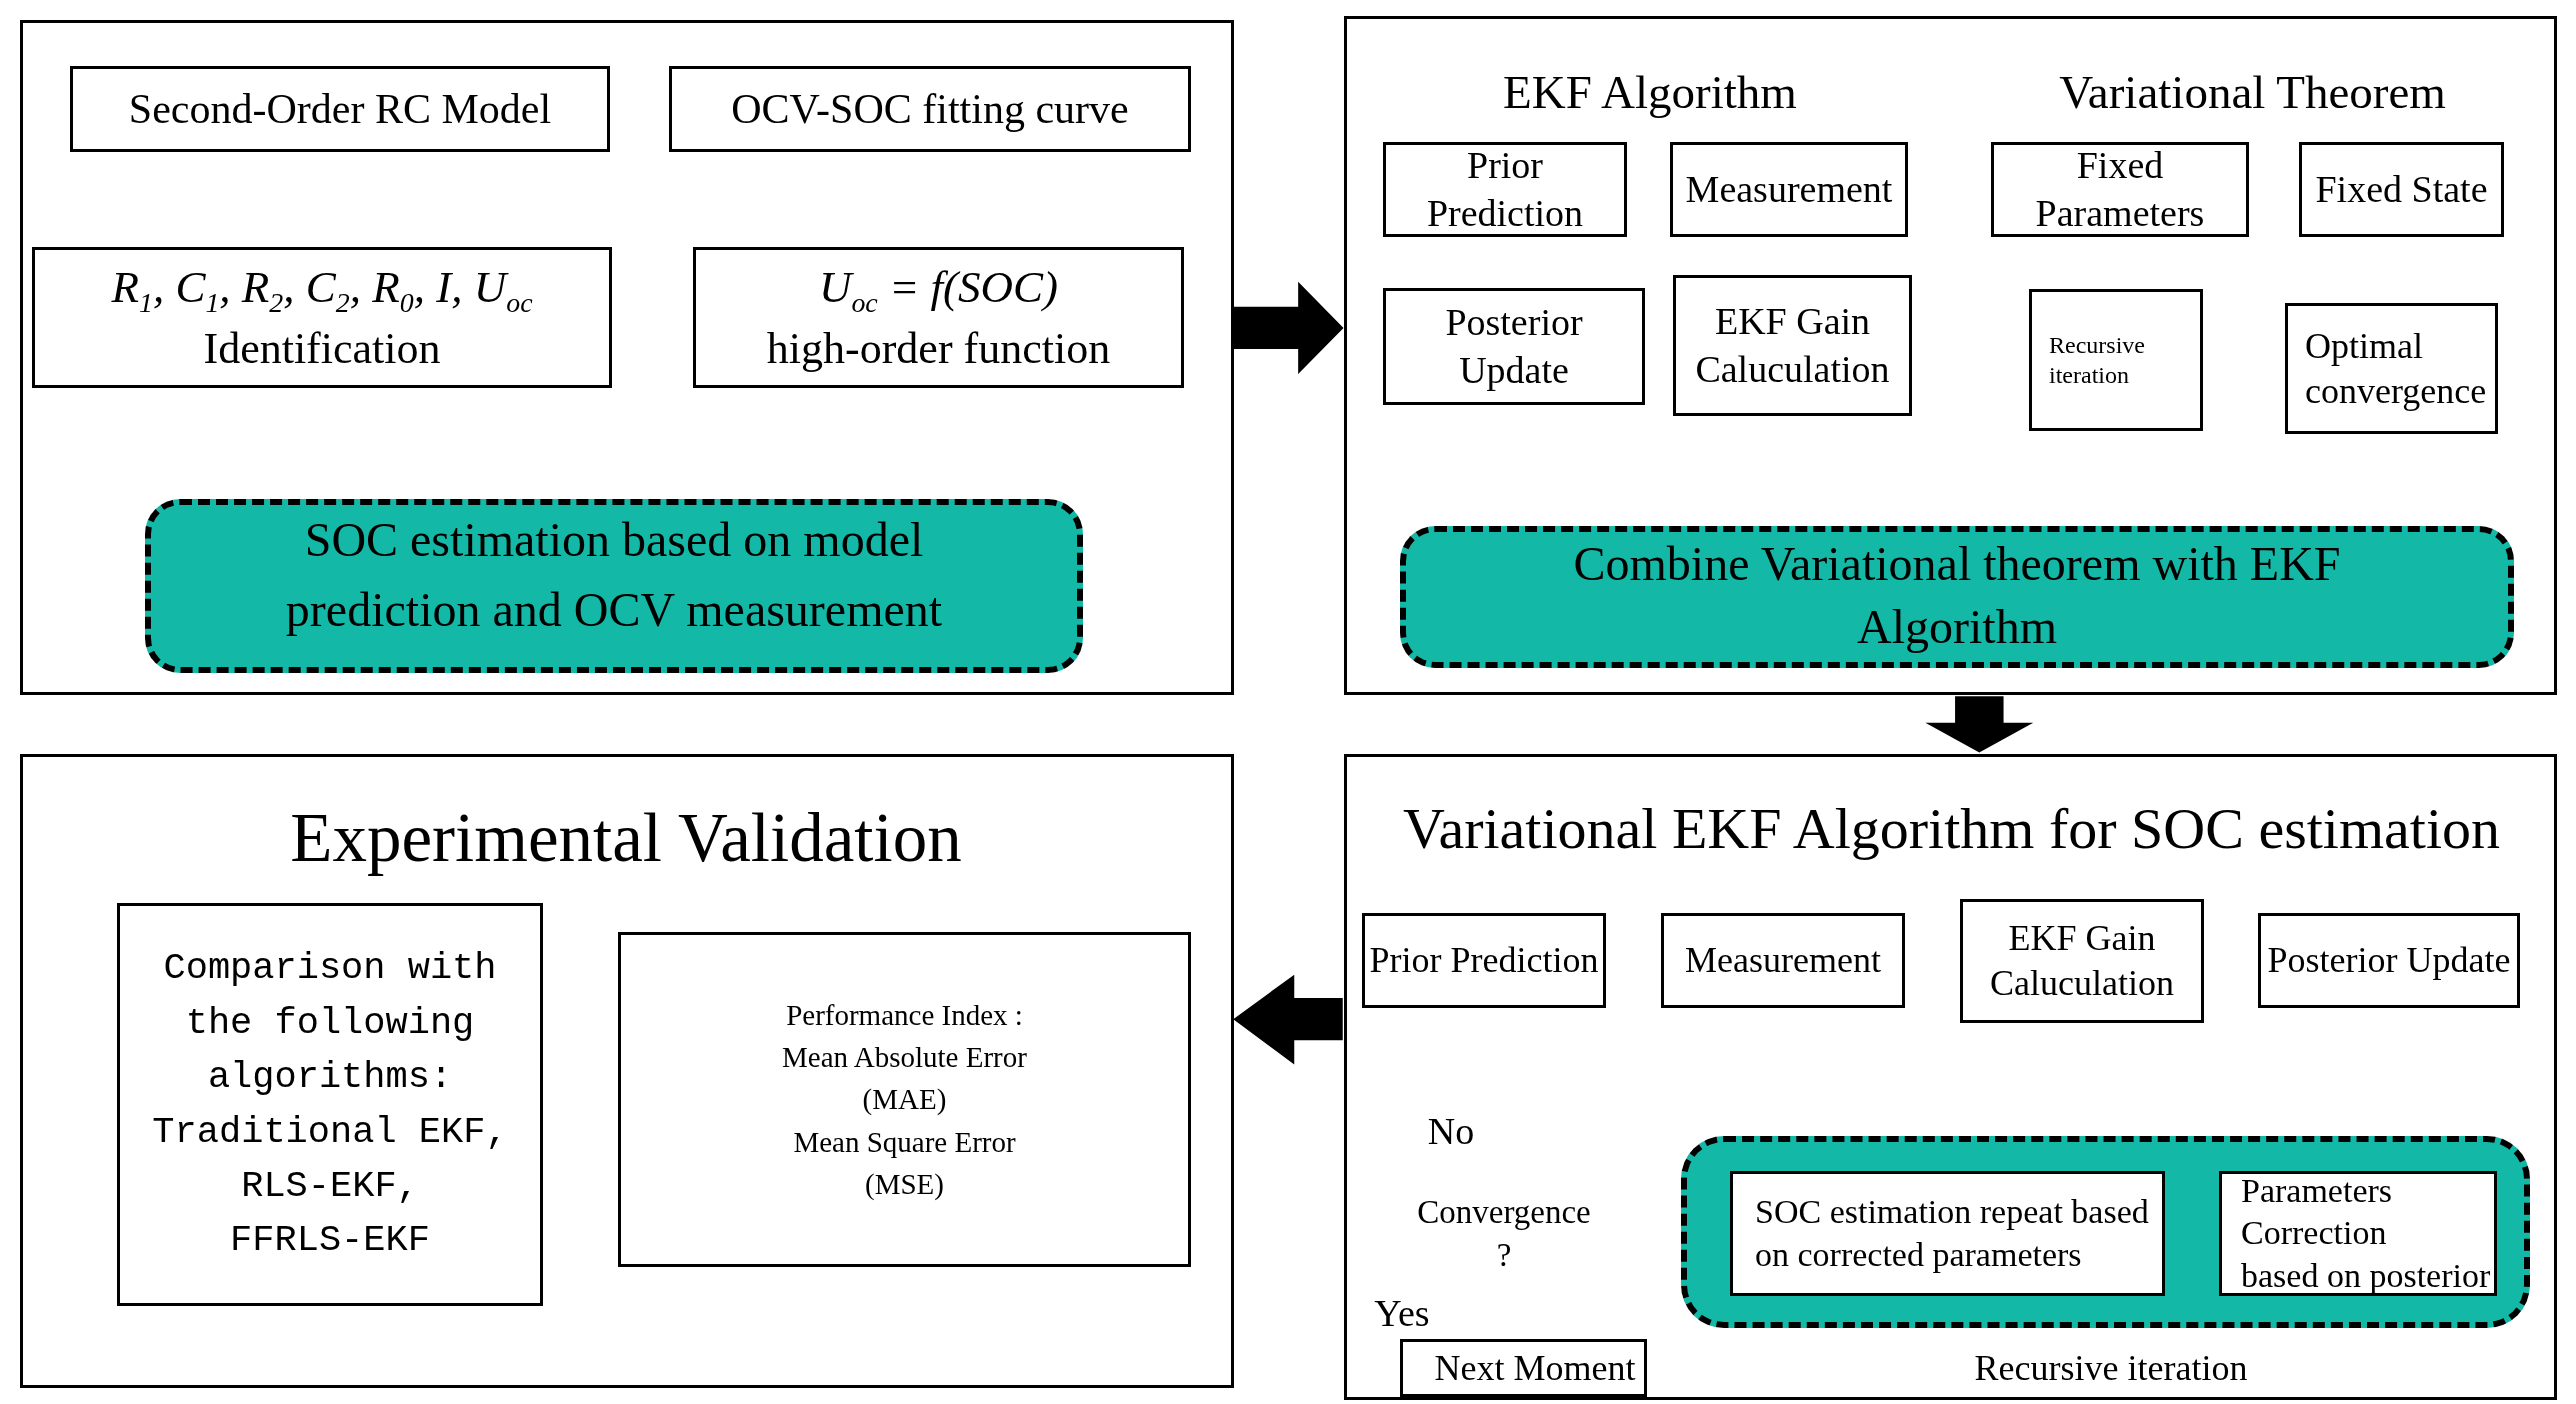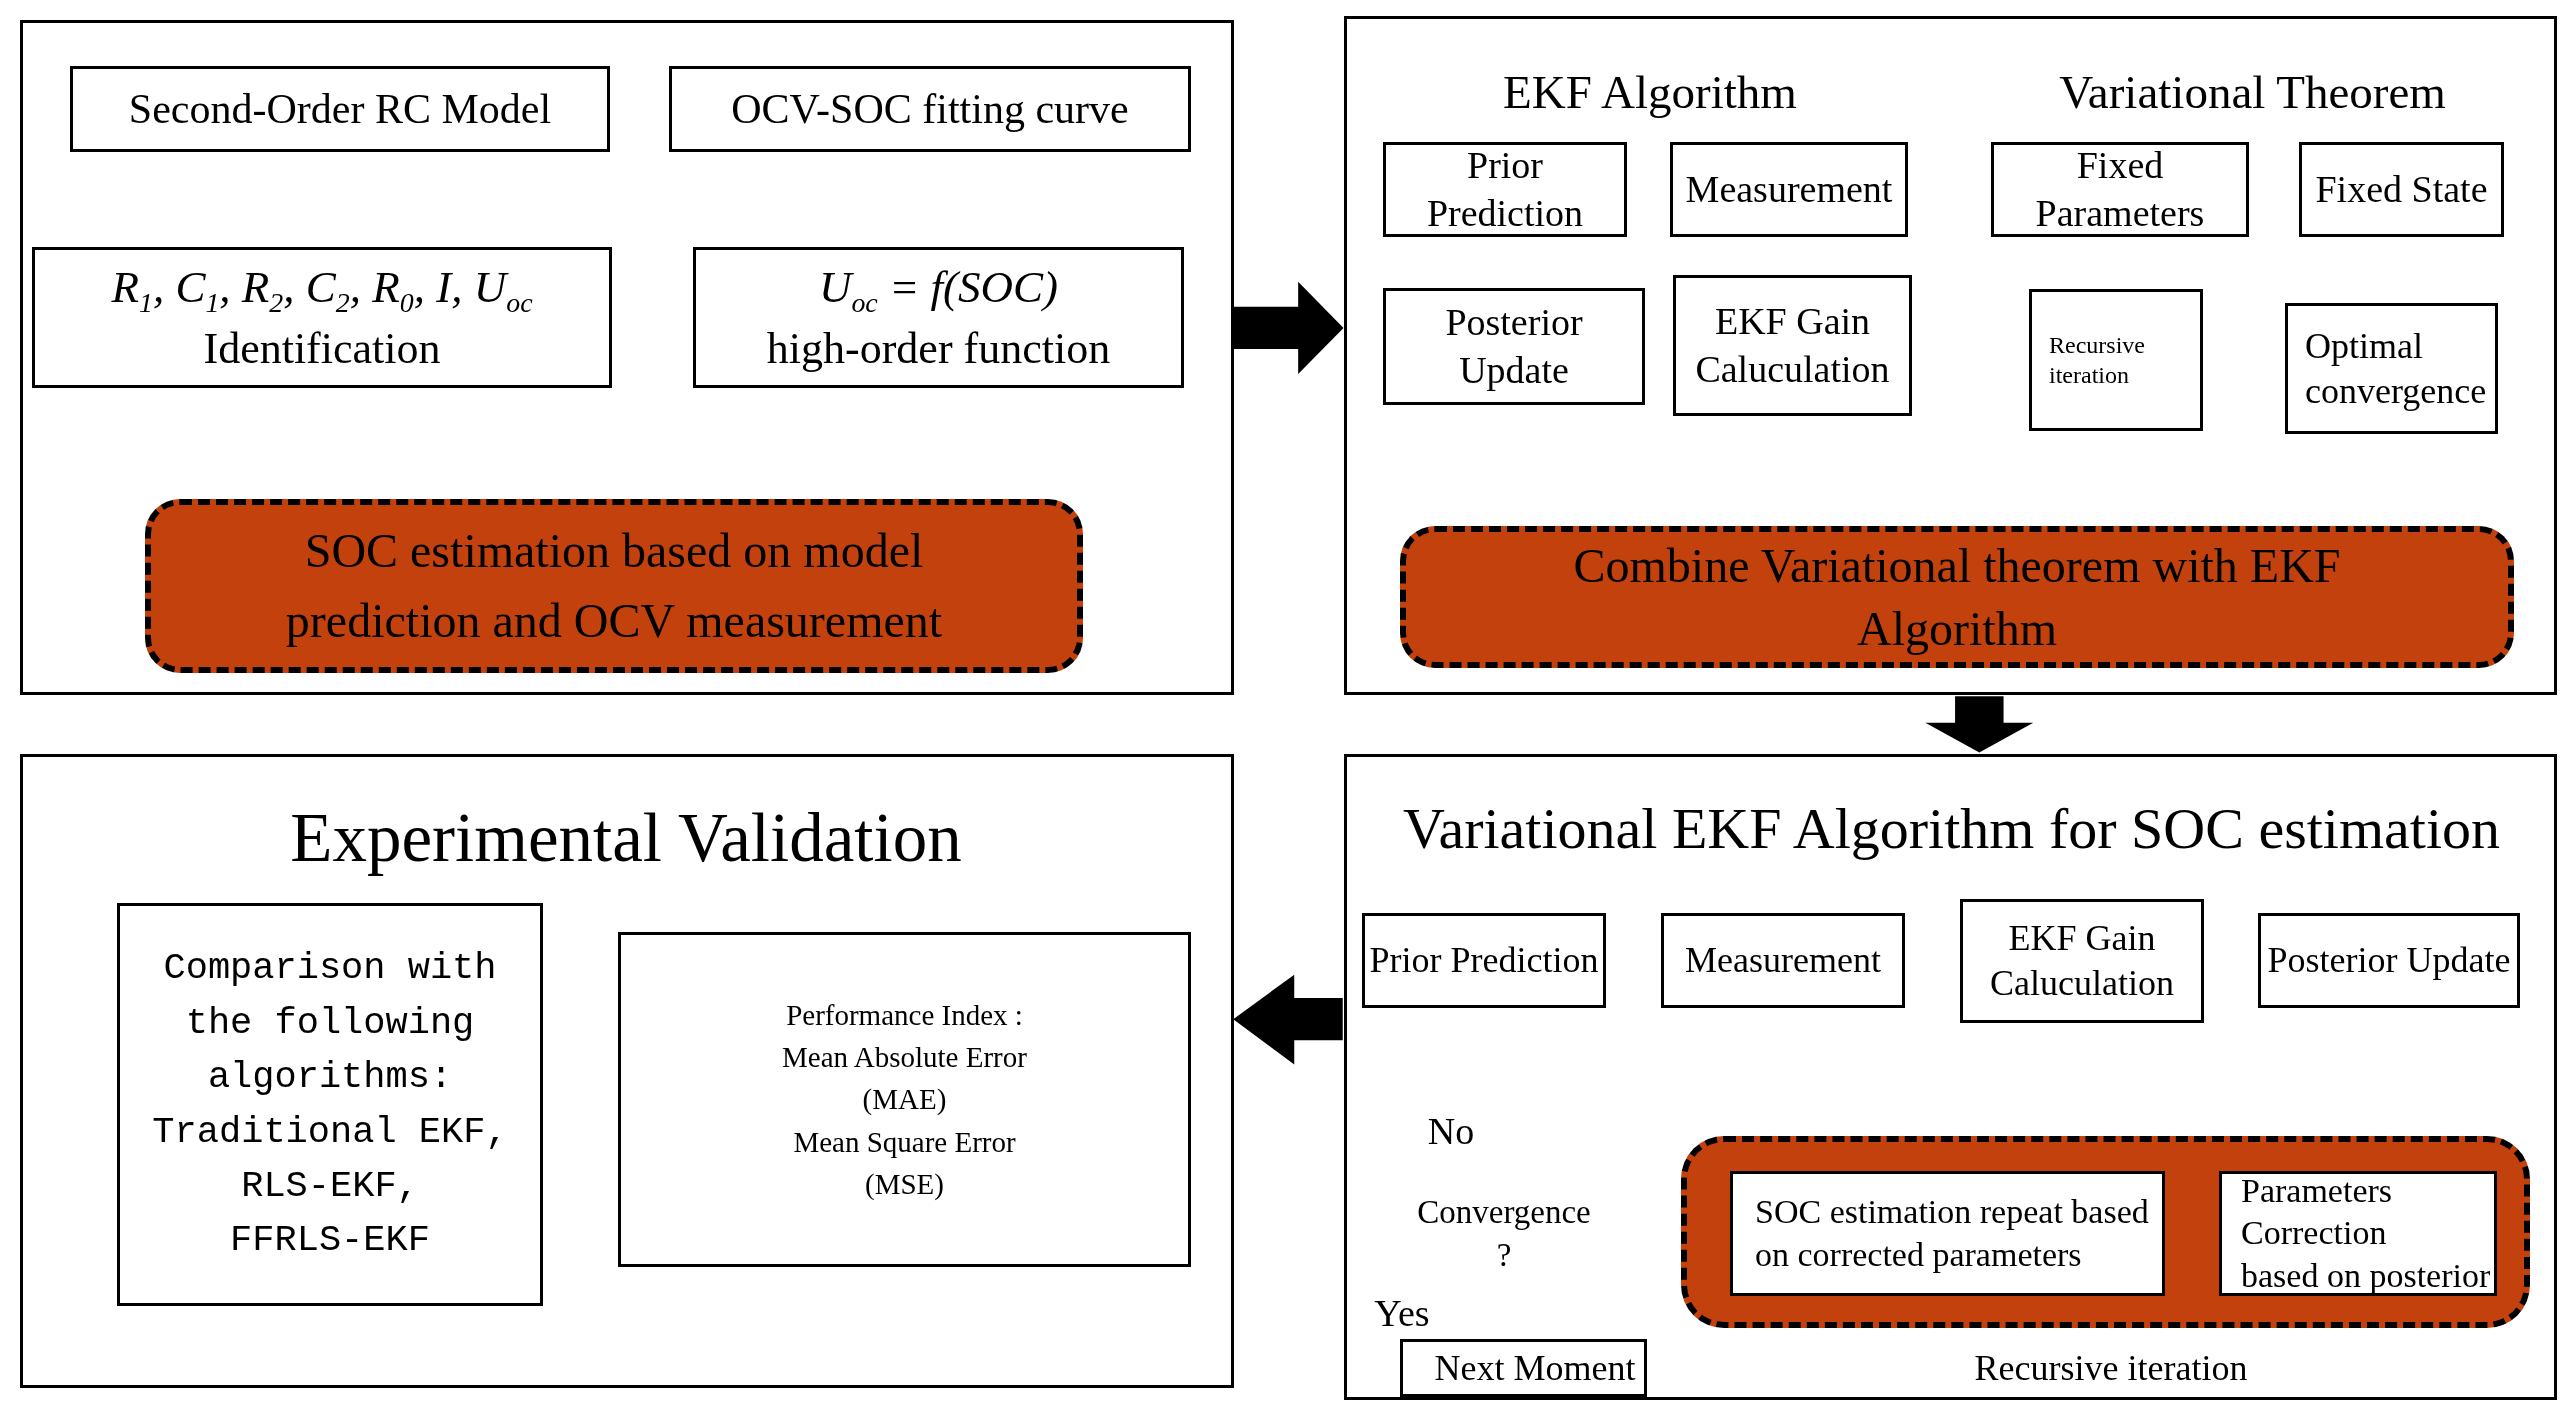--- a/index.html
+++ b/index.html
@@ -3,23 +3,23 @@
 <meta charset="utf-8">
 <style>
   html,body{margin:0;padding:0;background:#ffffff;}
   .stage{position:relative;width:2576px;height:1405px;background:#ffffff;
          font-family:"Liberation Serif", serif;color:#000;overflow:hidden;}
   .panel{position:absolute;border:3.9px solid #000;background:#fff;box-sizing:border-box;}
   .box{position:absolute;border:3.1px solid #000;background:#fff;box-sizing:border-box;
        display:flex;flex-direction:column;align-items:center;justify-content:center;
        text-align:center;line-height:1.25;}
   .box.leftalign{align-items:flex-start;text-align:left;}
-  .dashedbox{position:absolute;border:6.3px dashed #000;border-radius:35px;background:#c2410c;
+  .dashedbox{position:absolute;border:6.3px dashed #000;border-radius:35px;background:#14b8a6;
        box-sizing:border-box;display:flex;flex-direction:column;align-items:center;
-       justify-content:center;text-align:center;}
+       text-align:center;}
   .label{position:absolute;display:flex;align-items:center;justify-content:center;
        text-align:center;line-height:1.1;}
   .hdr{position:absolute;display:flex;align-items:center;justify-content:center;
        text-align:center;}
   .it{font-style:italic;}
   sub{font-size:0.62em;}
   svg.layer{position:absolute;left:0;top:0;width:2576px;height:1405px;pointer-events:none;}
   svg .ln{stroke:#000;stroke-width:4;fill:none;}
   svg .blk{fill:#000;stroke:none;}
 </style>

